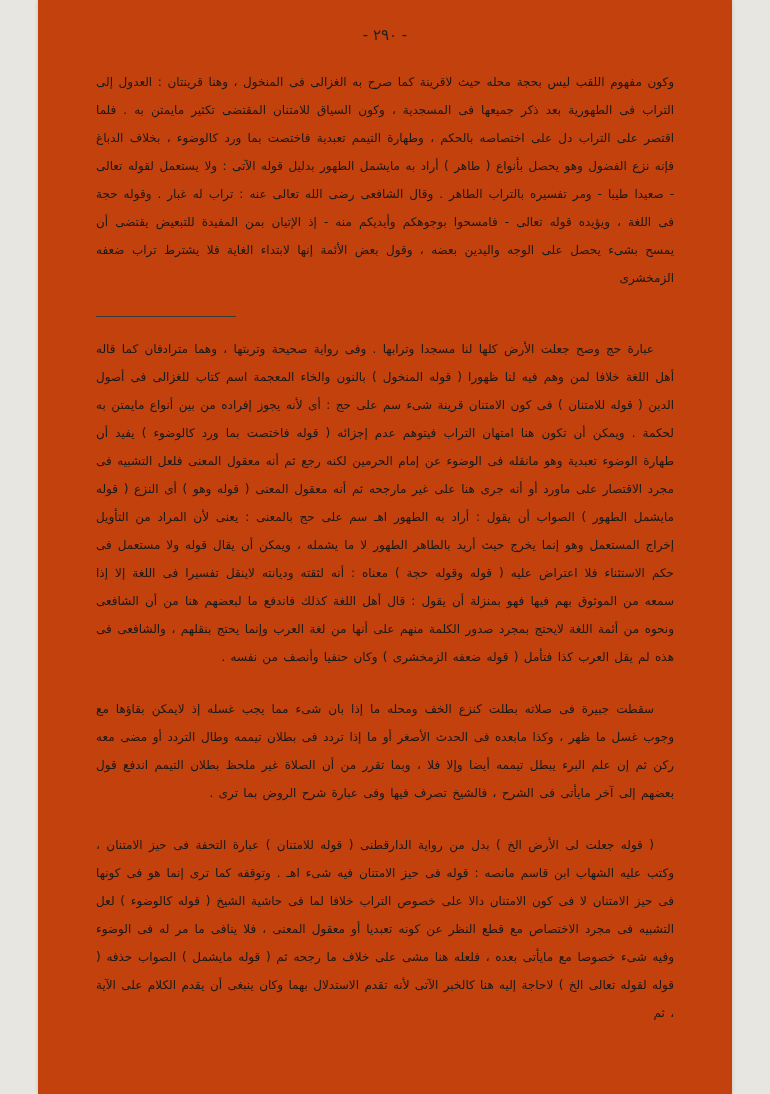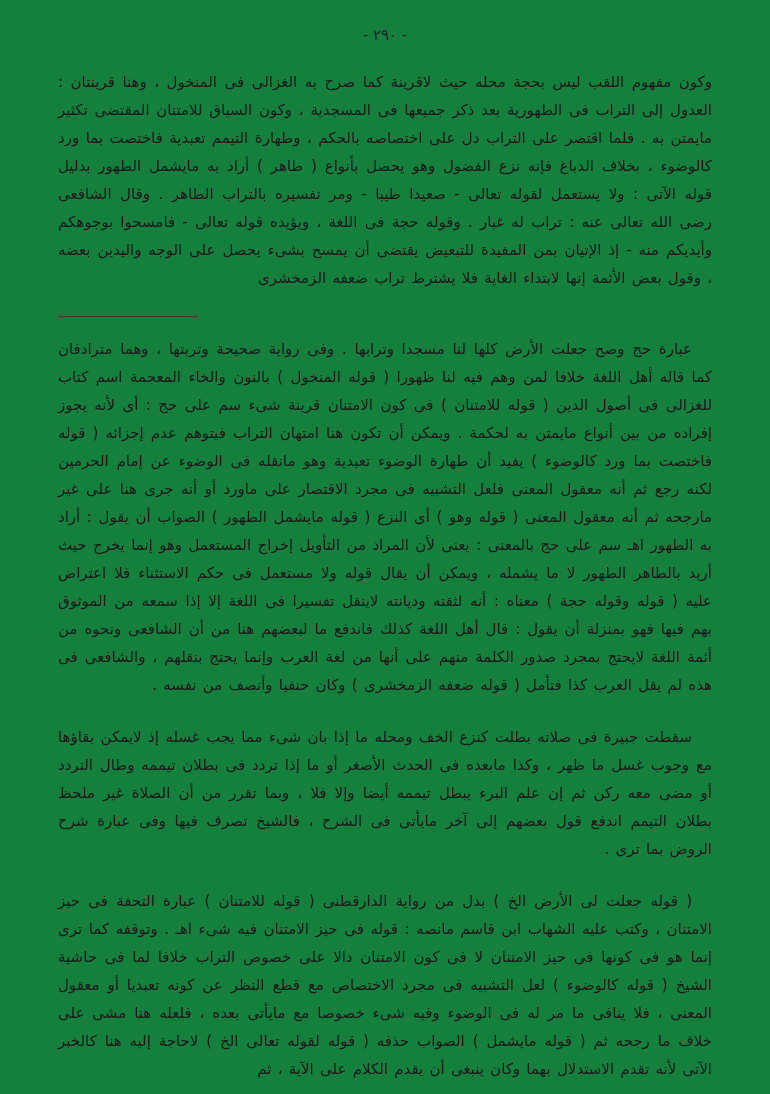--- a/index.html
+++ b/index.html
@@ -2,41 +2,41 @@
 <html lang="ar" dir="rtl"><head>
 <meta charset="utf-8">
 <style>
   html, body {
     margin: 0;
     padding: 0;
     background: #e8e6e0;
   }
   .page {
     position: relative;
-    width: 770px;
+    width: 694px;
     height: 1094px;
     margin: 0 auto;
-    background: #15803d;
+    background: #c2410c;
     color: #191919;
     font-family: "DejaVu Sans", sans-serif;
     direction: rtl;
     box-sizing: border-box;
     padding: 24px 58px 31px 58px;
     overflow: hidden;
     box-shadow: 0 0 4px rgba(0,0,0,0.15);
   }
   .page-number {
     text-align: center;
     font-size: 15px;
     letter-spacing: 1px;
     margin: 2px 0 24px 0;
     color: #222;
   }
   .para {
-    font-size: 15px;
+    font-size: 12px;
     line-height: 28px;
     text-align: justify;
     text-align-last: right;
     word-spacing: 1.5px;
     margin: 0 0 24px 0;
   }
   .para.first-indent {
     text-indent: 20px;
   }
   .separator {

